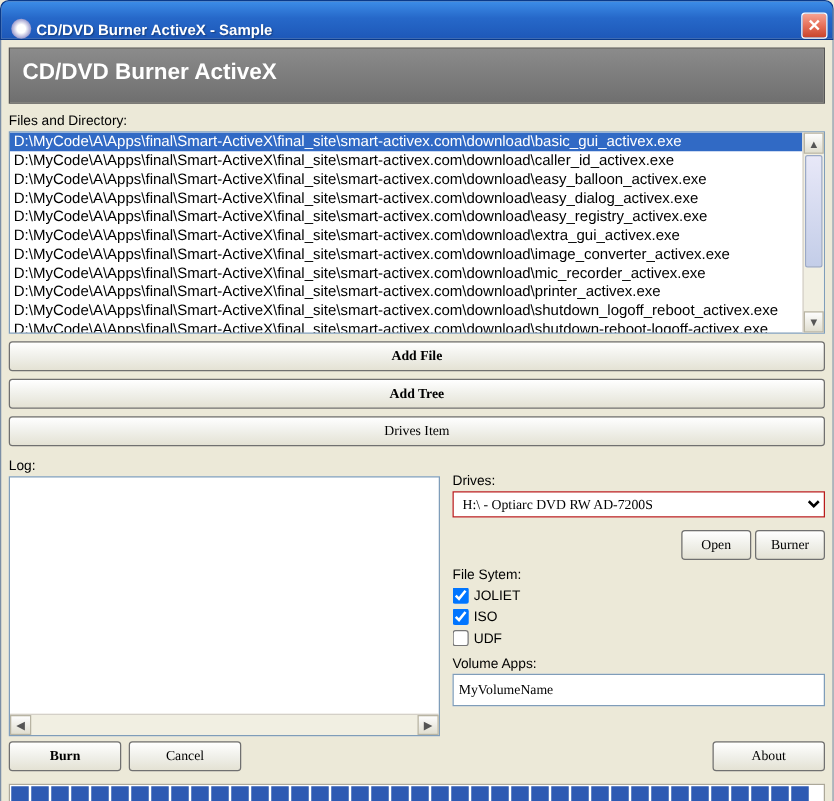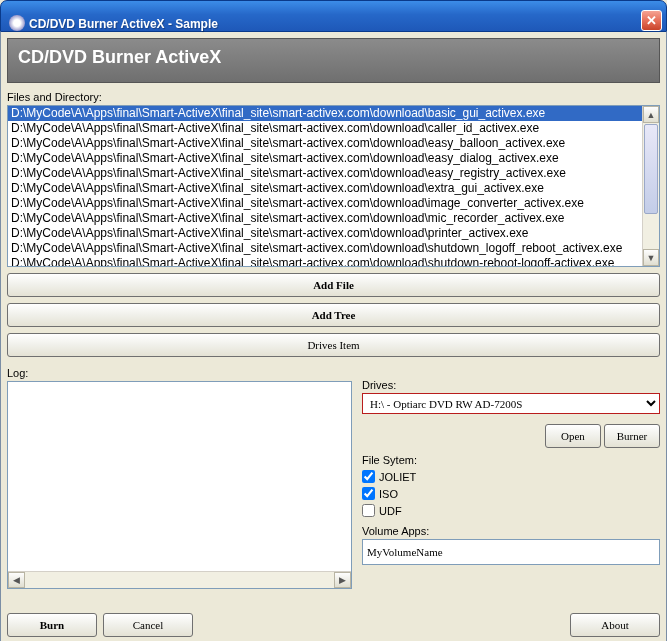--- a/index.html
+++ b/index.html
@@ -41,21 +41,21 @@
 .right-col { flex:1; padding-top:2px; }
 .drive-select { width: 100%; height: 21px; border:1px solid #b91c1c; background:#fff; font-family:Tahoma; font-size:11px; padding:1px 3px; }
 .drive-row { display:flex; align-items:center; }
 .drive-row select { flex:1; }
 
 .checkbox-row { display:flex; align-items:flex-end; margin: 4px 0; }
 .checkbox-row input { margin-right: 4px; }
 
 .vol-input { width:100%; height:26px; border:1px solid #7f9db9; padding:2px 4px; font-family:Tahoma; font-size:11px; }
 
-.bottom-row { display:flex; gap:6px; margin-top:24px; }
+.bottom-row { display:flex; gap:6px; margin-top:4px; }
 .spacer { flex:1; }
 
 .progress { margin-top:10px; height:18px; border:1px solid #aca899; background:#fff; padding:1px; display:flex; gap:2px; }
 .prog-seg { width:14px; background:#2d59b3; }
 
 .img-row { display: flex; align-items: center; gap: 6px; margin-top: 10px; }
 </style>
 </head>
 <body>
 

